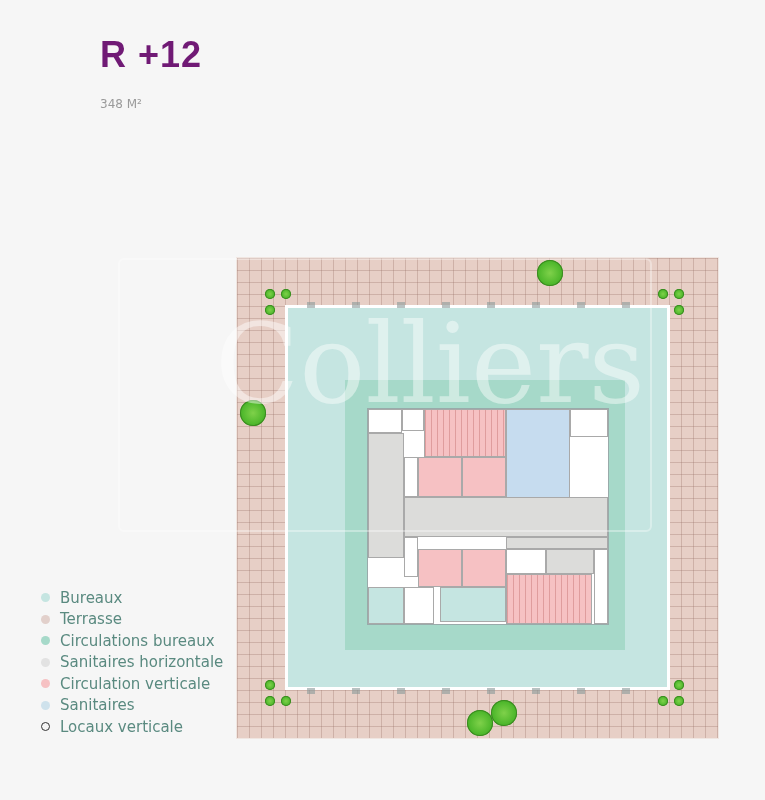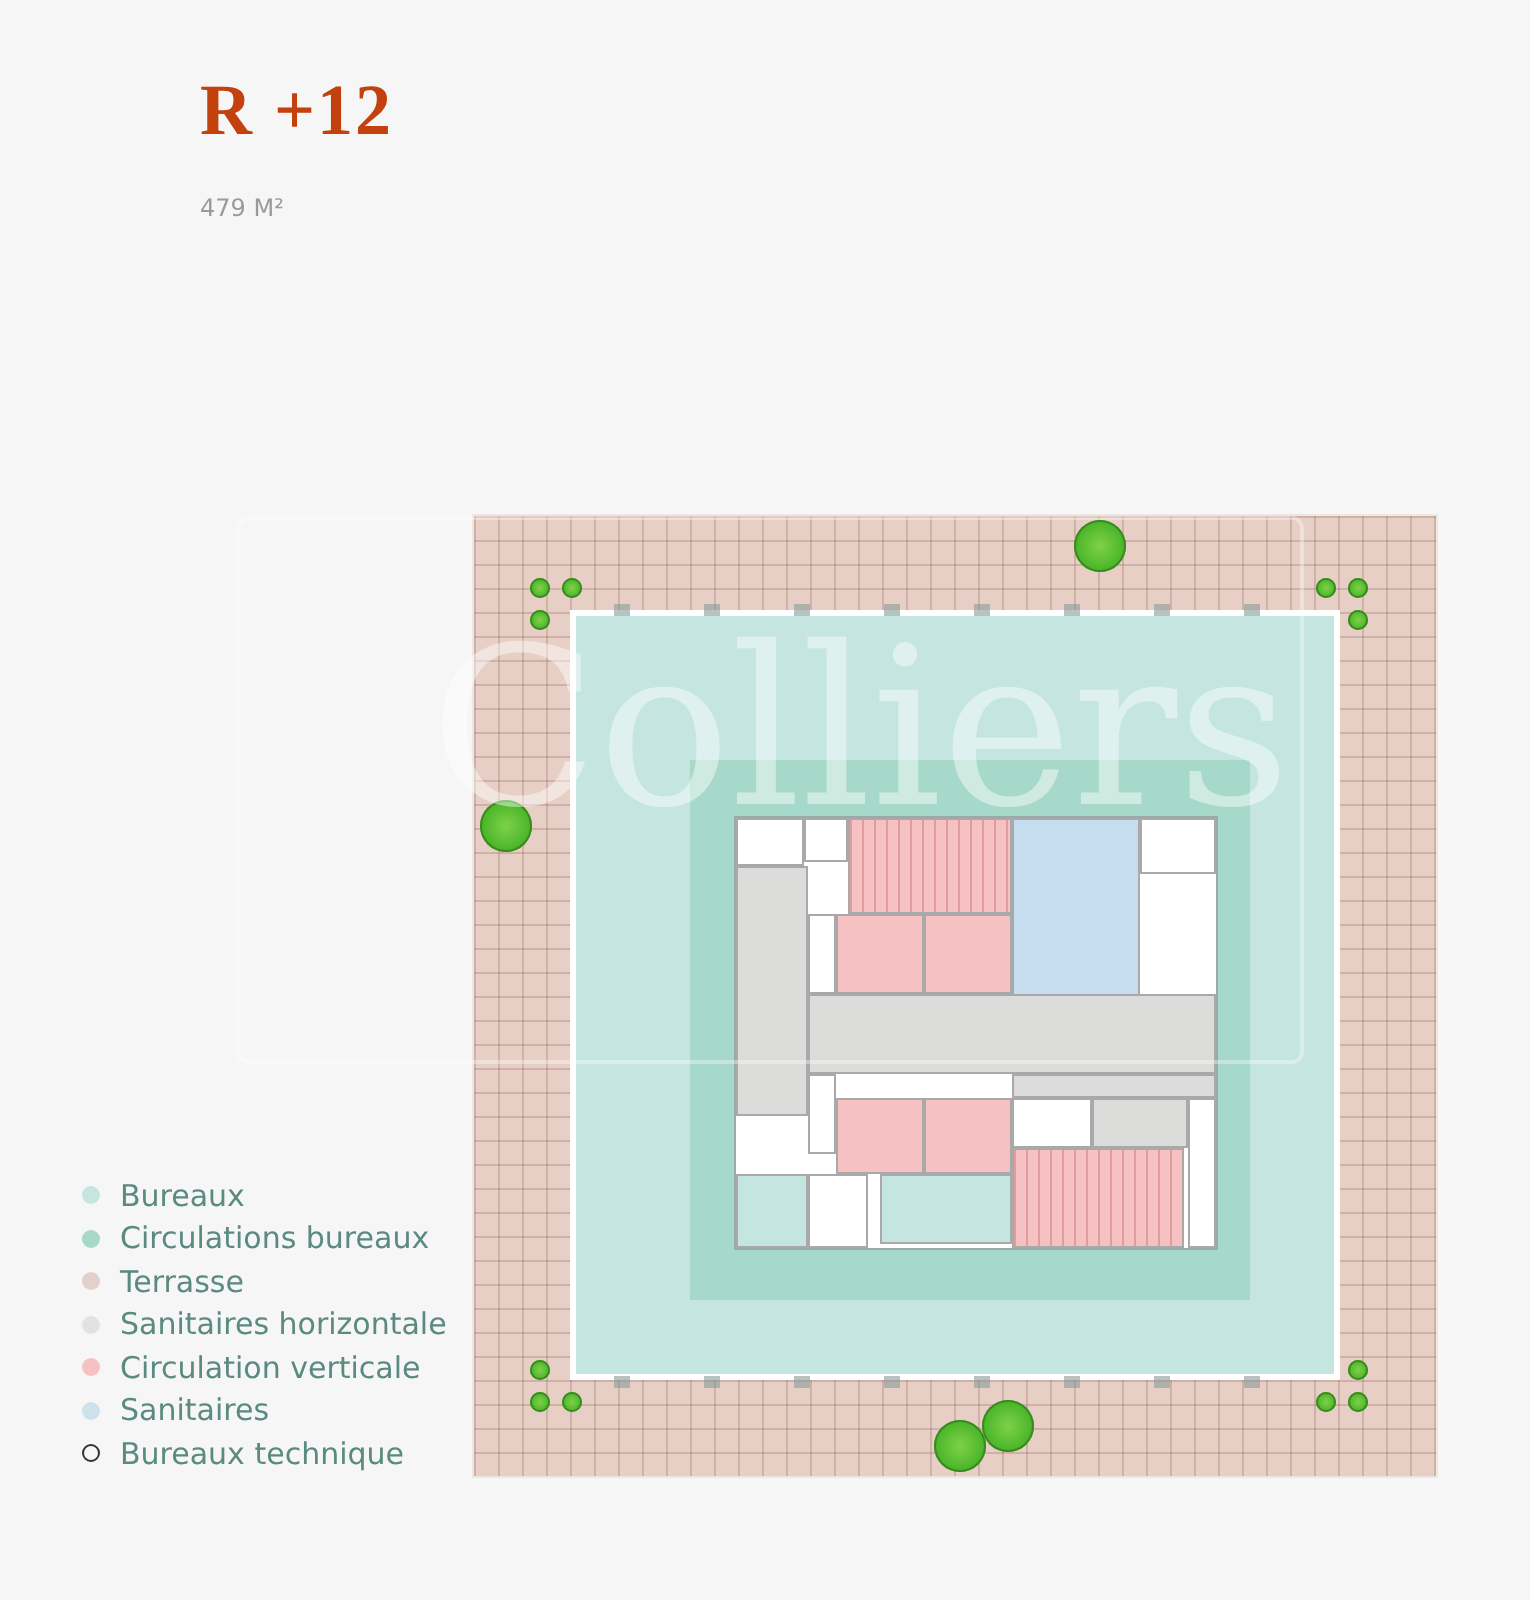--- a/index.html
+++ b/index.html
@@ -1,17 +1,17 @@
 <!DOCTYPE html>
 <html><head>
 <meta charset="utf-8">
 <style>
   html,body{margin:0;padding:0;}
   body{width:765px;height:800px;background:#f6f6f6;position:relative;overflow:hidden;font-family:"Liberation Sans",sans-serif;}
-  .title{position:absolute;left:100px;top:34px;font-size:36px;font-weight:bold;color:#c2410c;letter-spacing:1px;font-family:Liberation Serif, serif;}
+  .title{position:absolute;left:100px;top:34px;font-size:36px;font-weight:bold;color:#701a75;letter-spacing:1px;font-family:Liberation Sans, sans-serif;}
   .area{position:absolute;left:100px;top:97px;font-size:12px;color:#9a9a9a;font-family:"DejaVu Sans",sans-serif;}
   .plan{position:absolute;left:236px;top:257px;width:481px;height:480px;background:#e7cfc6;border:1px solid #f0e6e1;overflow:hidden;}
   .grid{position:absolute;inset:0;background-image:
      linear-gradient(to right, rgba(160,120,110,.35) 1px, transparent 1px),
      linear-gradient(to bottom, rgba(160,120,110,.35) 1px, transparent 1px);
      background-size:12px 12px;}
   .office{position:absolute;left:48px;top:47px;width:385px;height:385px;background:#c5e5e1;border:3px solid #ffffff;box-sizing:border-box;}
   .circ-office{position:absolute;left:108px;top:122px;width:280px;height:270px;background:#a6d9c9;}
   .core{position:absolute;left:130px;top:150px;width:240px;height:215px;background:#ffffff;border:1px solid #9aa;}
   .blk{position:absolute;box-sizing:border-box;border:1px solid #a9a9a9;}
@@ -27,21 +27,21 @@
   .wm-frame{position:absolute;left:118px;top:258px;width:530px;height:270px;border:2px solid rgba(255,255,255,.35);border-radius:6px;pointer-events:none;}
   .legend{position:absolute;left:41px;top:587px;}
   .legend-item{display:flex;align-items:center;height:21.5px;}
   .dot{width:9px;height:9px;border-radius:50%;margin-right:10px;box-sizing:border-box;}
   .legend-label{font-size:15px;color:#5a8a80;font-family:"DejaVu Sans",sans-serif;}
 </style>
 </head>
 <body>
 
 <div class="title">R +12</div>
-<div class="area">479 M²</div>
+<div class="area">348 M²</div>
 
 <div class="plan">
   <div class="grid"></div>
 
   <div class="office"></div>
   <div class="circ-office"></div>
 
   <div class="core">
 
     <div class="blk white" style="left:0;top:0;width:34px;height:24px;"></div>
@@ -107,36 +107,36 @@
 
 <div class="wm-frame"></div>
 <div class="watermark">Colliers</div>
 
 <div class="legend">
   <div class="legend-item">
     <span class="dot" style="background:#c5e5e1;"></span>
     <span class="legend-label">Bureaux</span>
   </div>
   <div class="legend-item">
+    <span class="dot" style="background:#e2d0cb;"></span>
+    <span class="legend-label">Terrasse</span>
+  </div>
+  <div class="legend-item">
     <span class="dot" style="background:#a6d9c9;"></span>
     <span class="legend-label">Circulations bureaux</span>
-  </div>
-  <div class="legend-item">
-    <span class="dot" style="background:#e2d0cb;"></span>
-    <span class="legend-label">Terrasse</span>
   </div>
   <div class="legend-item">
     <span class="dot" style="background:#e2e2e2;"></span>
     <span class="legend-label">Sanitaires horizontale</span>
   </div>
   <div class="legend-item">
     <span class="dot" style="background:#f6c1c3;"></span>
     <span class="legend-label">Circulation verticale</span>
   </div>
   <div class="legend-item">
     <span class="dot" style="background:#cfe2ec;"></span>
     <span class="legend-label">Sanitaires</span>
   </div>
   <div class="legend-item">
     <span class="dot" style="border:1.5px solid #333;background:transparent;"></span>
-    <span class="legend-label">Bureaux technique</span>
+    <span class="legend-label">Locaux verticale</span>
   </div>
 </div>
 
 </body></html>

